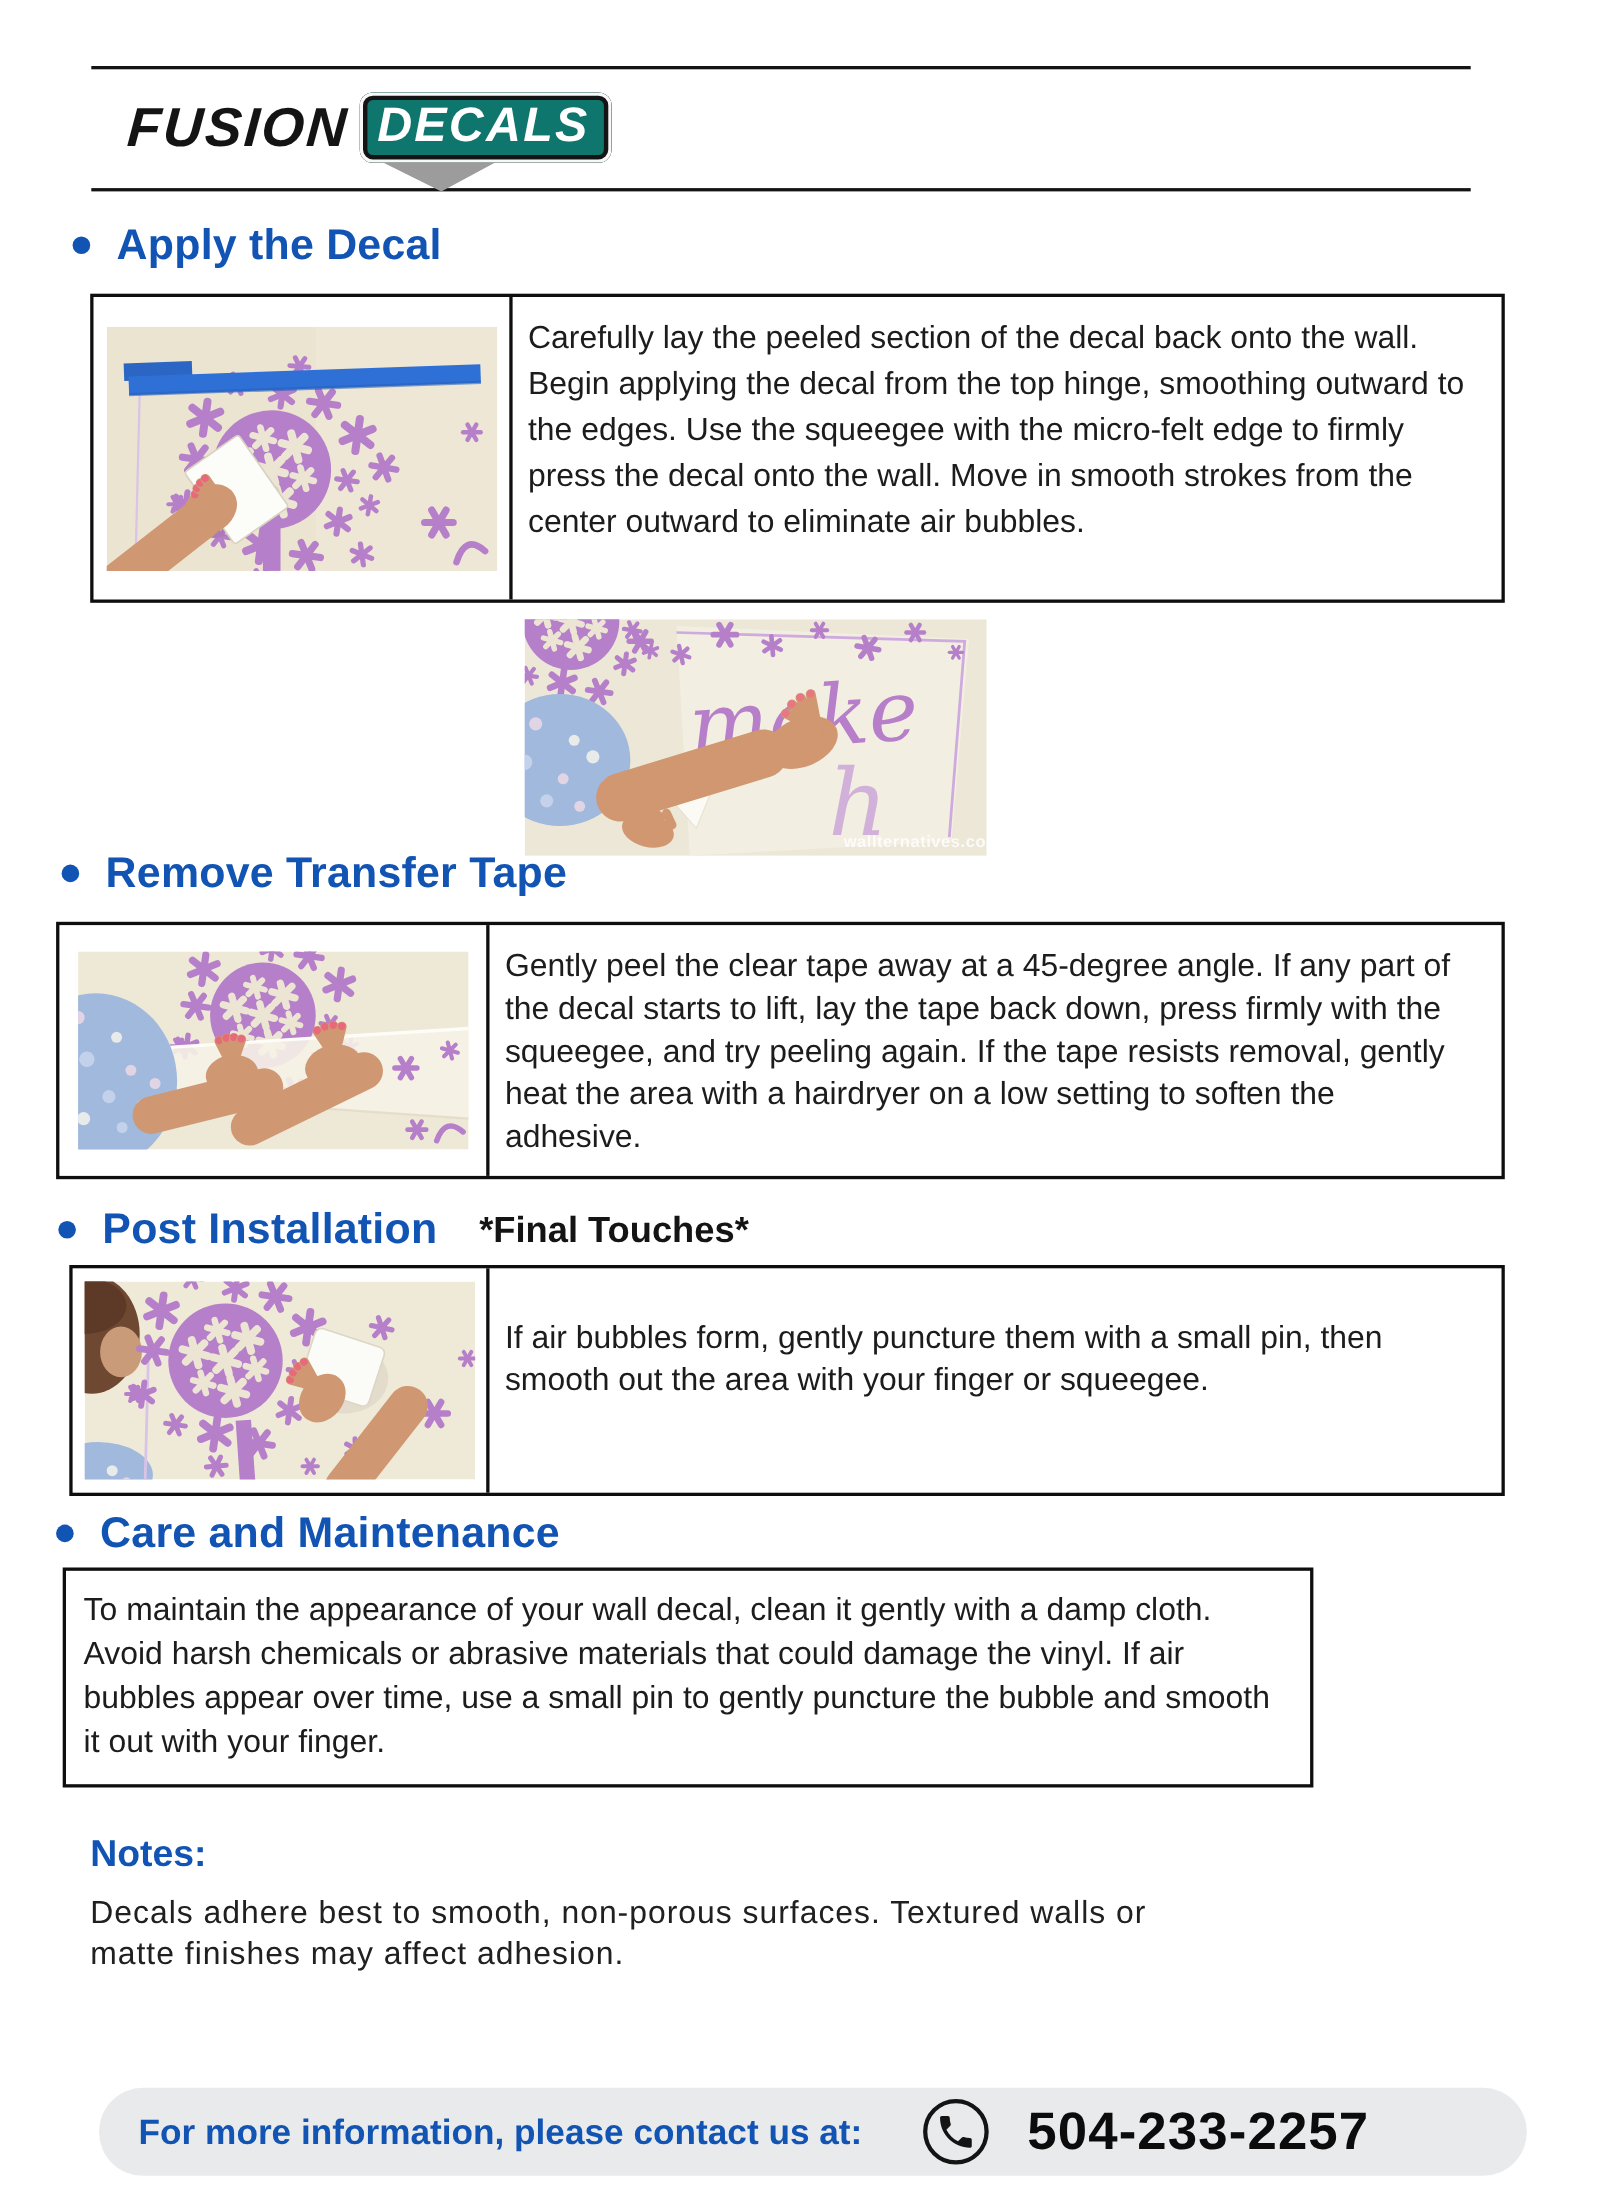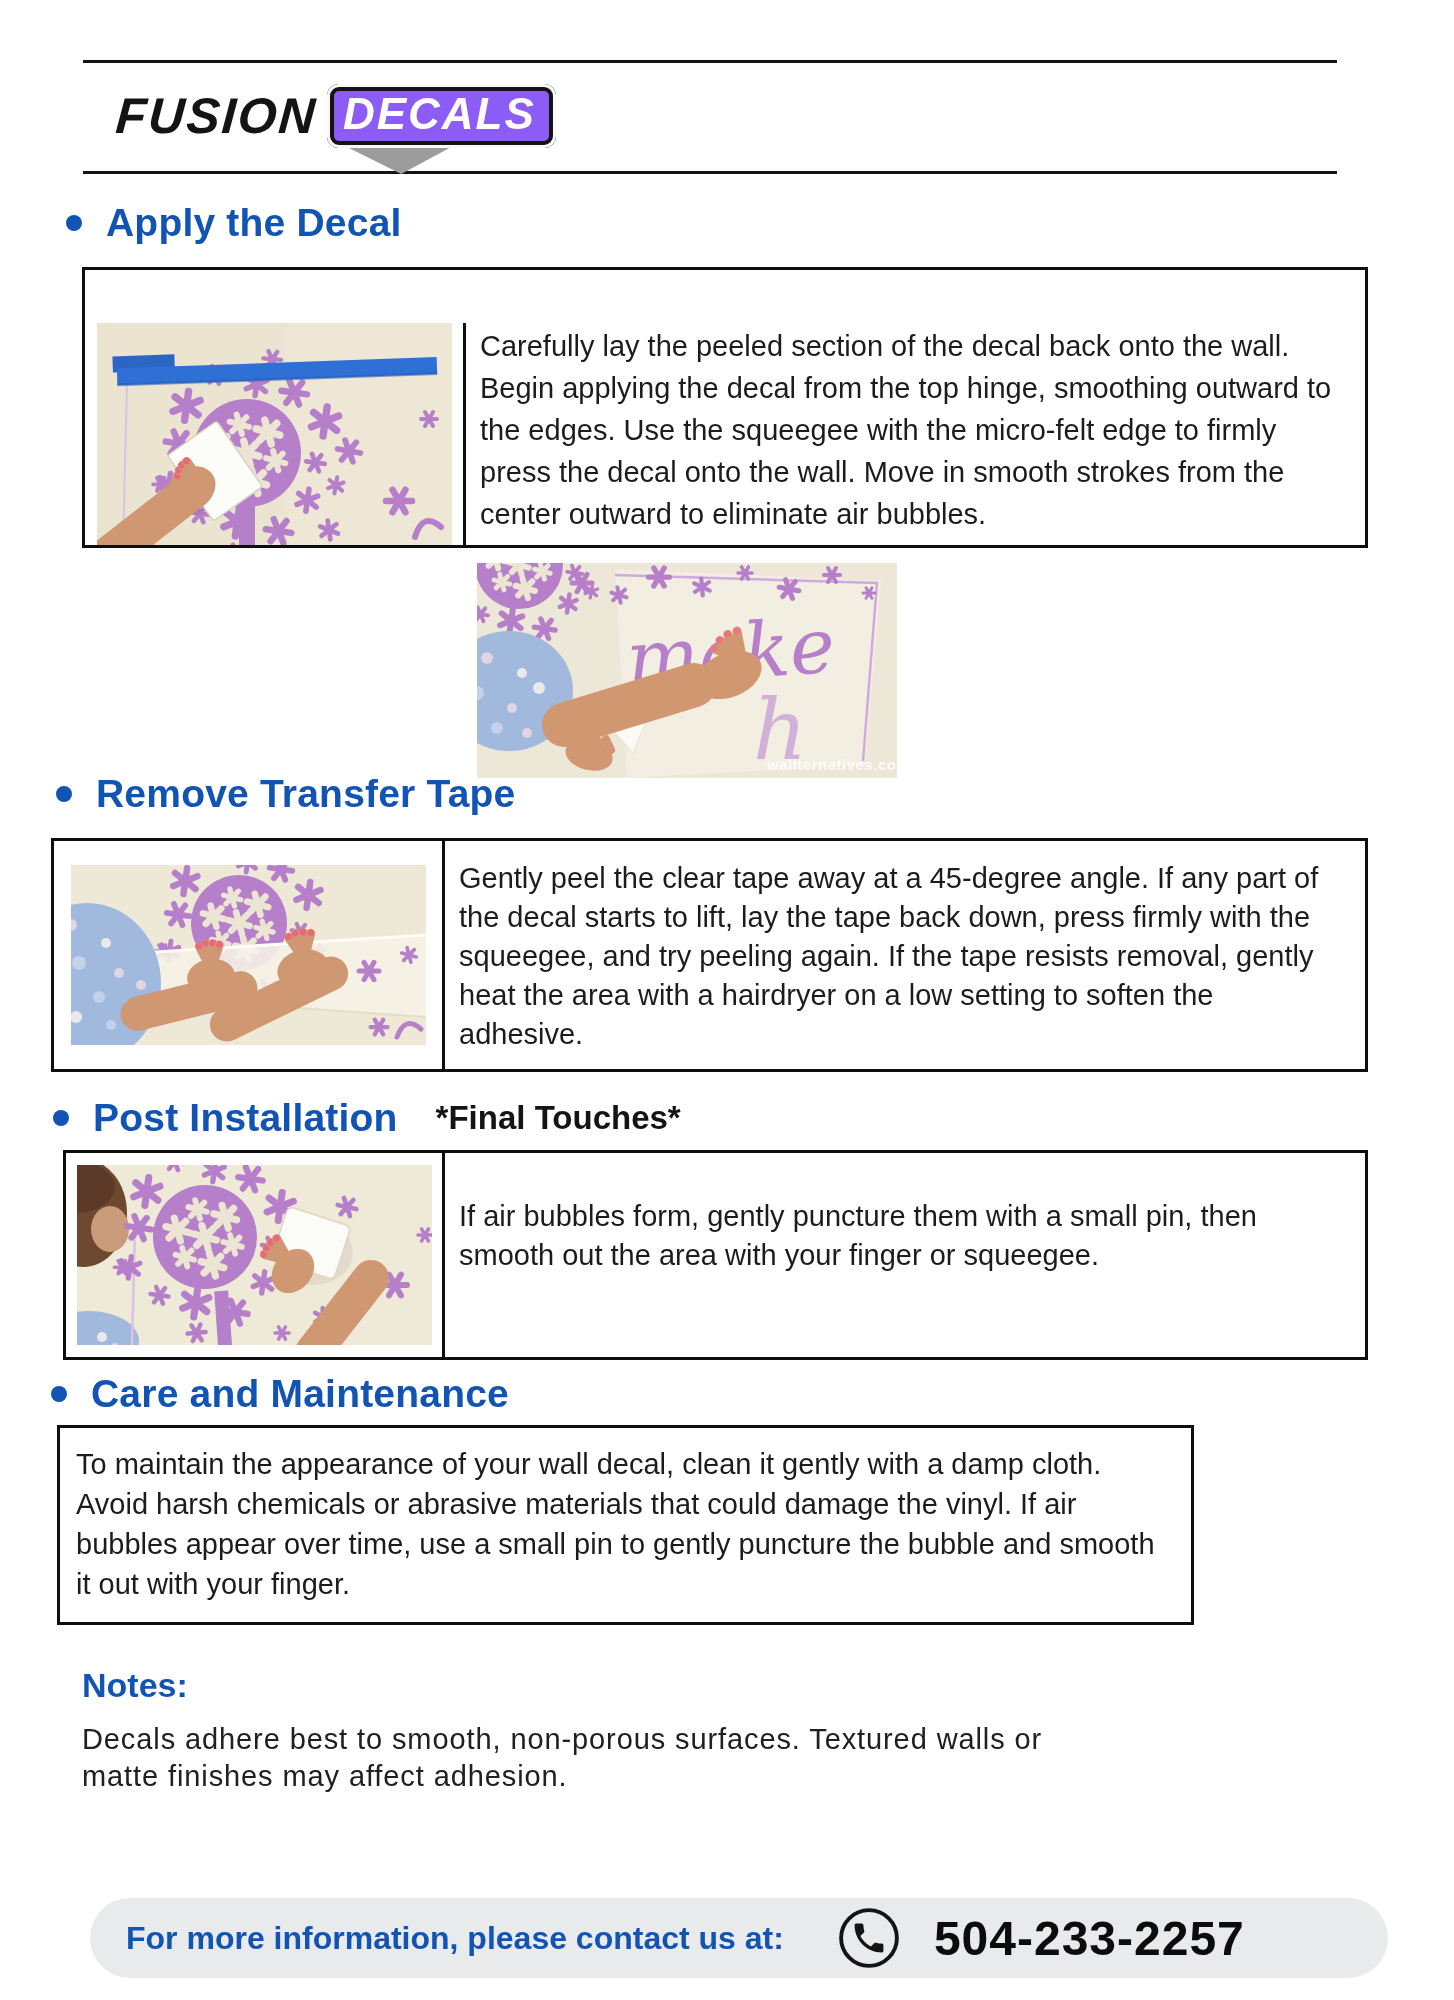--- a/index.html
+++ b/index.html
@@ -6,21 +6,21 @@
   .page{position:relative;width:1454px;height:2000px;background:#ffffff;overflow:hidden;
         font-family:"Liberation Sans",sans-serif;color:#1c1c1c;}
   .rule{position:absolute;left:83px;width:1254px;height:3px;background:#141414;z-index:0;}
   .rule-top{top:60px;}
   .rule-mid{top:171px;}
 
   
   .logo-row{position:absolute;left:116px;top:84px;display:flex;align-items:center;gap:10px;z-index:2;}
   .brand-left{font-size:50px;font-weight:900;font-style:italic;letter-spacing:2px;color:#141414;
               transform:skewX(-4deg);}
-  .badge{position:relative;background:#8b5cf6;color:#ffffff;border-radius:12px;
+  .badge{position:relative;background:#0f766e;color:#ffffff;border-radius:12px;
          padding:5px 20px 9px 16px;font-size:44px;font-weight:900;font-style:italic;
          letter-spacing:2px;box-shadow:inset 0 0 0 3px #f8f8f8, inset 0 0 0 7px #141414;}
   .badge::after{content:"";position:absolute;left:14px;bottom:-26px;width:116px;height:30px;
                 background:#9c9c9c;clip-path:polygon(0 0,100% 0,52% 100%);z-index:-1;}
 
   
   .h-sec{position:absolute;display:flex;align-items:center;gap:24px;z-index:1;}
   .h-bullet{width:16px;height:16px;border-radius:50%;background:#1254b4;flex:0 0 auto;}
   .h-title{color:#1254b4;font-size:39px;font-weight:800;letter-spacing:0.2px;white-space:nowrap;}
   .h-subtitle{color:#141414;font-size:33px;font-weight:800;margin-left:14px;white-space:nowrap;}
@@ -60,21 +60,21 @@
     <span class="badge"><span>DECALS</span></span>
   </div>
 
   <div class="rule rule-mid"></div>
 
   <div class="h-sec" style="left:66px;top:201px;">
     <span class="h-bullet"></span>
     <span class="h-title">Apply the Decal</span>
   </div>
 
-  <div class="info-box" style="left:82px;top:267px;width:1286px;height:281px;align-items:flex-end;">
+  <div class="info-box" style="left:82px;top:267px;width:1286px;height:281px;">
     <div class="photo-cell" style="width:381px;">
       <svg id="p1" width="355" height="222" viewBox="0 0 355 222">
           <rect x="0" y="0" width="355" height="222" fill="#ebe4d1"></rect>
           <rect x="190" y="0" width="165" height="222" fill="#f0ead9" opacity="0.55"></rect>
           <line x1="30" y1="60" x2="26" y2="222" stroke="#d9c3e6" stroke-width="2"></line>
           <circle cx="150" cy="130" r="54" fill="#b67fc9"></circle>
           <g transform="translate(150,130) rotate(15) scale(1.232608695652174)" stroke="#ece5d3" stroke-width="6" stroke-linecap="round">
             <line x1="-10" y1="0" x2="10" y2="0"></line>
             <line x1="-5" y1="-8.66" x2="5" y2="8.66"></line>
             <line x1="-5" y1="8.66" x2="5" y2="-8.66"></line>

